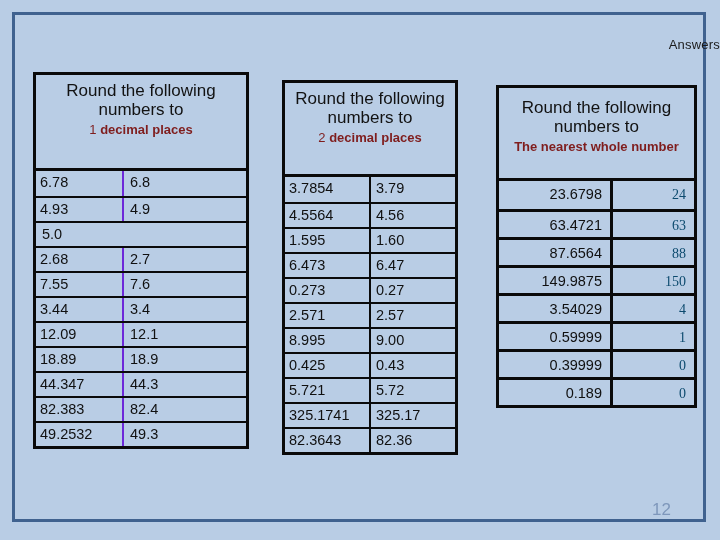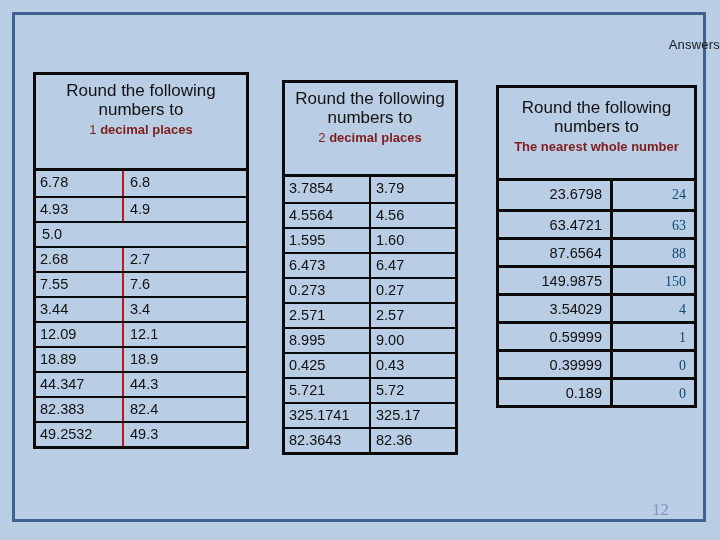--- a/index.html
+++ b/index.html
@@ -77,21 +77,21 @@
     color: #101010;
     overflow: hidden;
     white-space: nowrap;
   }
 
   
   #table-1 { left: 33px; top: 72px; width: 216px; }
   #table-1 .thead { height: 96px; }
   #table-1 .trow { height: 25px; border-top: 2px solid #0a0a0a; }
   #table-1 .trow:first-of-type { border-top: none; }
-  #table-1 .c0 { width: 88px; border-right: 2px solid #b91c1c; padding: 3px 0 0 4px; }
+  #table-1 .c0 { width: 88px; border-right: 2px solid #6d28d9; padding: 3px 0 0 4px; }
   #table-1 .c1 { width: 114px; padding: 3px 0 8px 6px; }
 
   
   #table-2 { left: 282px; top: 80px; width: 176px; }
   #table-2 .thead { height: 94px; }
   #table-2 .trow { height: 25px; border-top: 2px solid #0a0a0a; }
   #table-2 .trow:first-of-type { border-top: none; }
   #table-2 .c0 { width: 86px; border-right: 2px solid #0a0a0a; padding: 3px 0 0 4px; }
   #table-2 .c1 { width: 84px; padding: 3px 0 0 5px; border-radius: 7px; }
 
@@ -115,21 +115,21 @@
     font-size: 14px;
     color: #0c4a6e;
   }
 
   #page-number {
     position: absolute;
     left: 652px;
     top: 500px;
     font-size: 17px;
     color: #7e97bb;
-    font-family: Liberation Serif, serif;
+    font-family: Liberation Sans, sans-serif;
   }
 </style>
 </head>
 <body>
 
 <div id="slide">
 
   <div id="frame"></div>
 
   <div id="slide-title">Answers</div>

